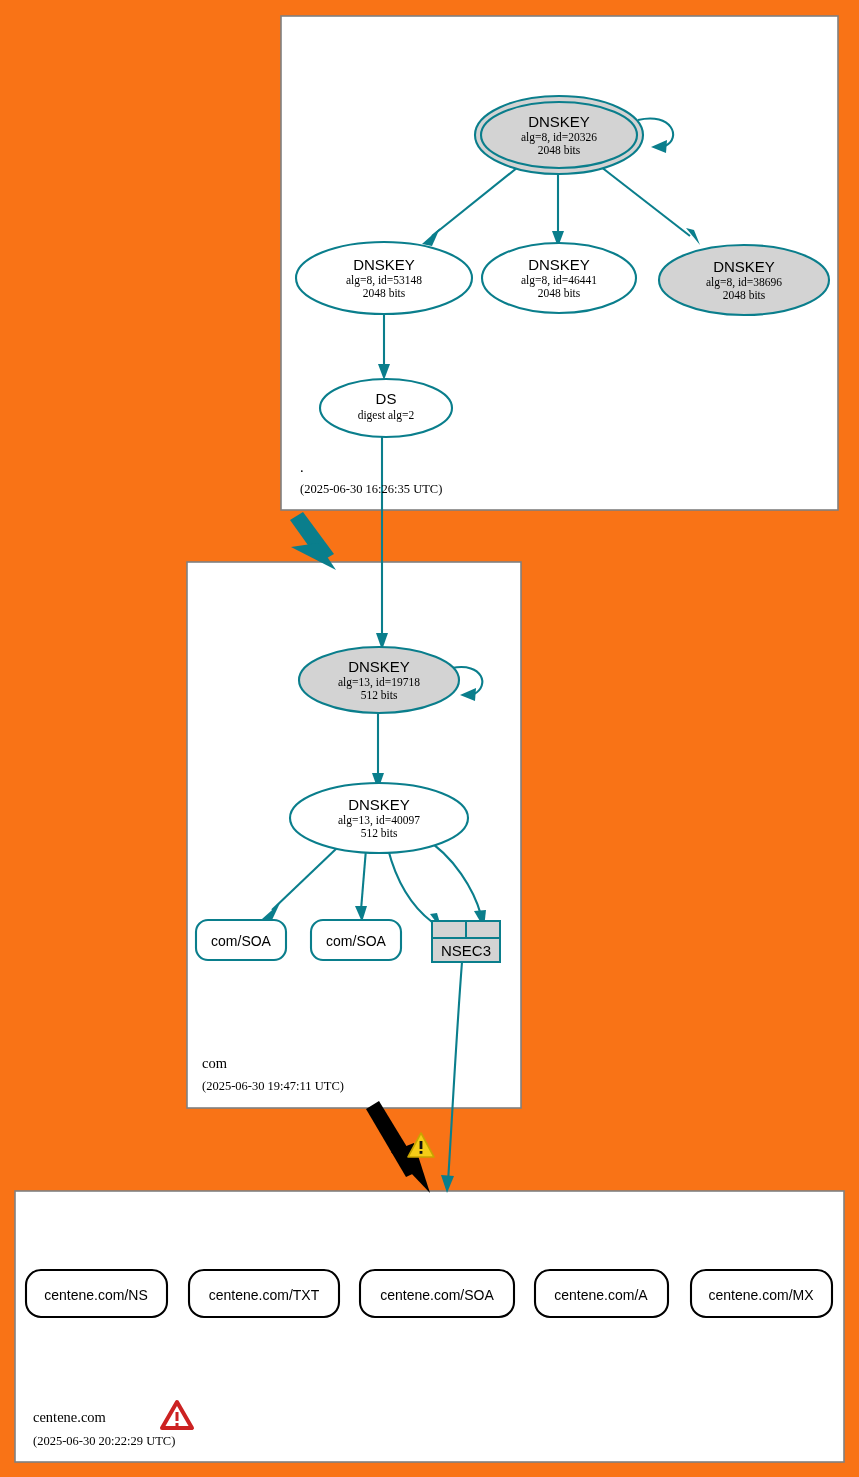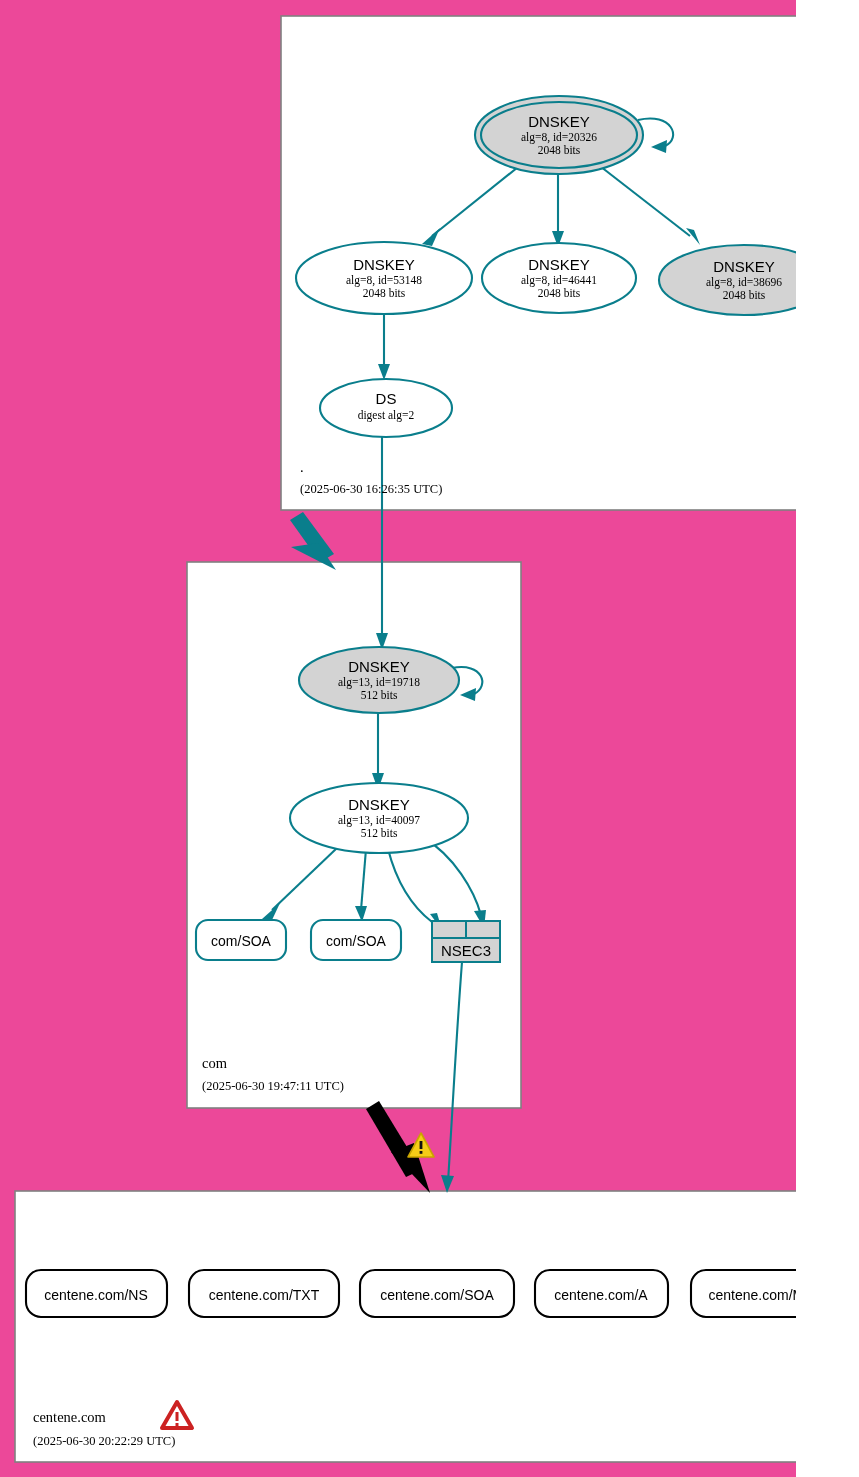--- a/index.html
+++ b/index.html
@@ -5,24 +5,24 @@
   html, body {
     margin: 0;
     padding: 0;
     background: #ffffff;
   }
   body {
     font-family: "Liberation Sans", sans-serif;
   }
   #stage {
     position: relative;
-    width: 796px;
+    width: 859px;
     height: 1477px;
     overflow: hidden;
-    background: #ec4899;
+    background: #f97316;
     text-decoration: underline;
   }
   #graph {
     position: absolute;
     left: 0;
     top: 0;
     width: 859px;
     height: 1477px;
   }
   .zone-box {

